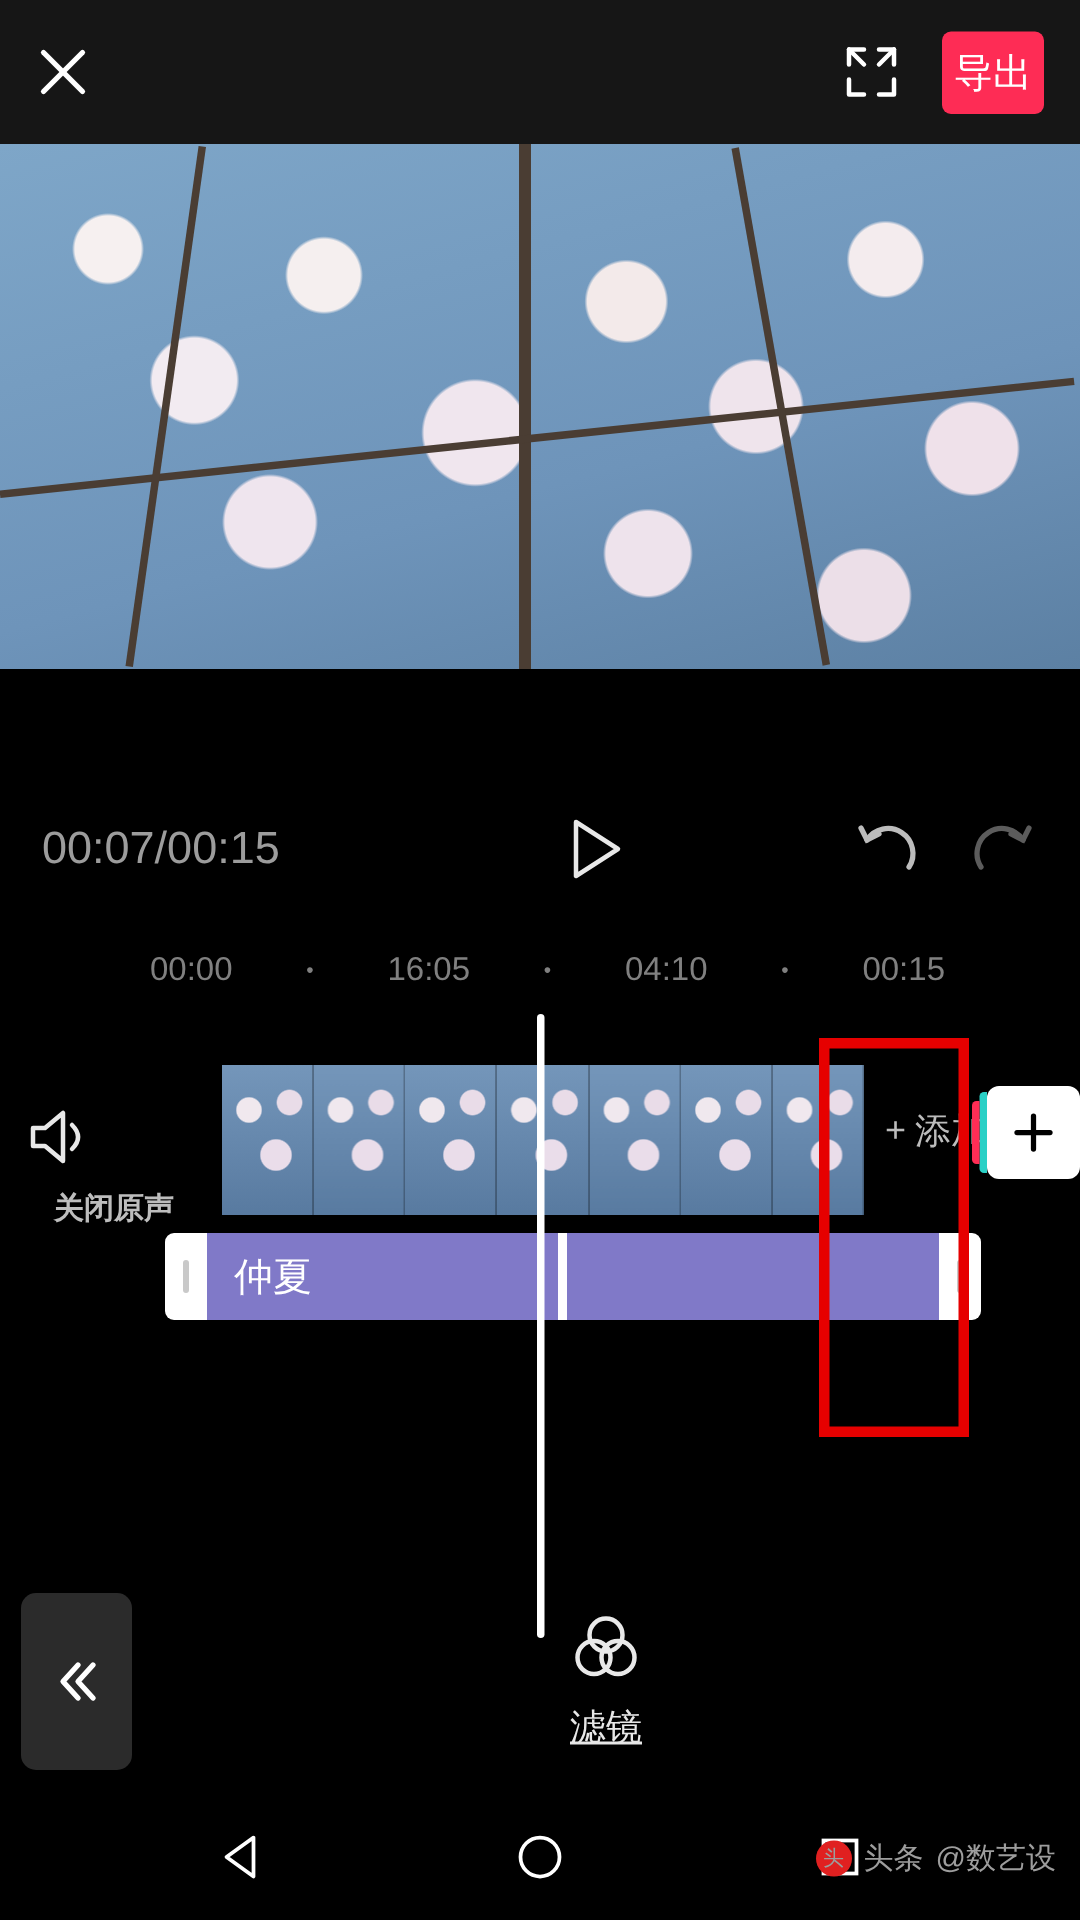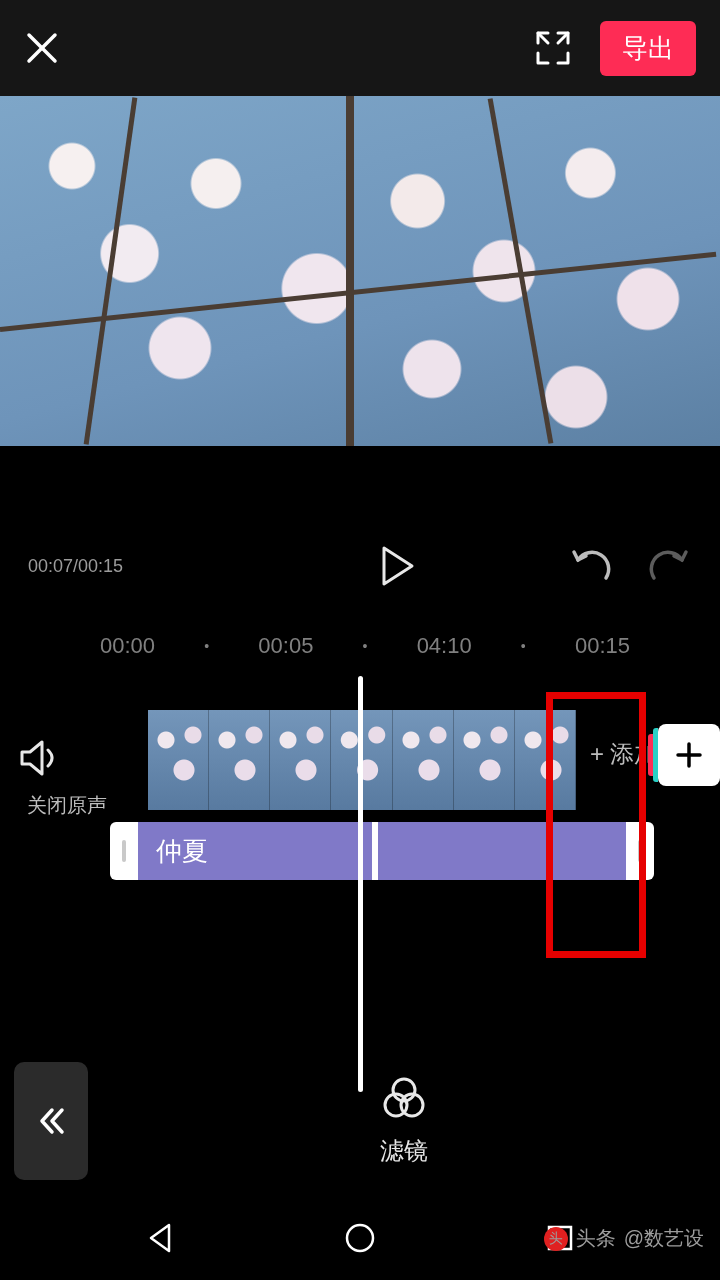--- a/index.html
+++ b/index.html
@@ -1,20 +1,20 @@
 <!DOCTYPE html>
 <html><head>
 <meta charset="utf-8">
 <style>
   * { margin: 0; padding: 0; box-sizing: border-box; font-family: -apple-system, "PingFang SC", "Microsoft YaHei", sans-serif; }
   body { width: 720px; height: 1280px; background: #000; color: #fff; overflow: hidden; position: relative; }
 
   .top-bar { height: 96px; display: flex; align-items: center; justify-content: space-between; padding: 0 24px; background: #161616; }
   .top-bar .left, .top-bar .right { display: flex; align-items: center; gap: 28px; }
-  .export-btn { background: #fe2c55; color: #fff; border-radius: 6px; padding: 10px 22px; font-size: 26px; font-weight: 500; }
+  .export-btn { background: #fe2c55; color: #fff; border-radius: 6px; padding: 10px 8px; font-size: 26px; font-weight: 500; }
 
   .video-preview { width: 720px; height: 350px; position: relative; overflow: hidden; background: #6a8fb5; }
   .video-preview .sky { position:absolute; inset:0;
     background:
       radial-gradient(circle at 10% 20%, #f6f0f0 22px, transparent 24px),
       radial-gradient(circle at 18% 45%, #f2ebf1 28px, transparent 30px),
       radial-gradient(circle at 30% 25%, #f5efef 24px, transparent 26px),
       radial-gradient(circle at 44% 55%, #f0e6ee 34px, transparent 36px),
       radial-gradient(circle at 58% 30%, #f3eaea 26px, transparent 28px),
       radial-gradient(circle at 70% 50%, #efe4ec 30px, transparent 32px),
@@ -25,29 +25,29 @@
       radial-gradient(circle at 80% 86%, #ecdfe8 30px, transparent 32px),
       linear-gradient(165deg,#7ea6c8 0%, #6e94ba 60%, #5c80a3 100%);
   }
   .video-preview .branch { position:absolute; background:#4a3d33; }
   .video-preview .b1 { left:48%; top:0; width:8px; height:100%; }
   .video-preview .b2 { left:0; top:66%; width:100%; height:5px; transform: rotate(-6deg); transform-origin:left; }
   .video-preview .b3 { left:15%; top:0; width:5px; height:100%; transform: rotate(8deg);}
   .video-preview .b4 { left:72%; top:0; width:5px; height:100%; transform: rotate(-10deg);}
 
   .controls-row { display:flex; align-items:center; height:120px; padding:0 28px; margin-top:60px; }
-  .time-text { color:#9c9c9c; font-size:18px; width:200px; }
+  .time-text { color:#9c9c9c; font-size:30px; width:200px; }
   .play-icon { flex:0 0 auto; margin:0 auto; }
   .undo-redo { display:flex; gap:36px; }
 
   .ruler { display:flex; align-items:center; justify-content:space-between; padding:0 90px 0 100px; color:#808080; font-size:22px; height:40px;gap:37px; }
   .ruler .dot { font-size:14px; }
 
   .timeline-wrap { position:relative; height:440px; margin-top:10px; }
-  .mute-col { position:absolute; left:18px; top:62px; width:98px; text-align:center; }
+  .mute-col { position:absolute; left:18px; top:62px; width:98px; text-align:right;font-weight:bold; }
   .mute-col .label { color:#bdbdbd; font-size:20px; margin-top:14px; display:block; }
 
   .clips-row { position:absolute; left:148px; top:34px; right:0; height:100px; display:flex; }
   .clip-thumbs { width:428px; height:100px; display:flex; overflow:hidden; }
   .clip-thumbs .th { flex:1; background:
       radial-gradient(circle at 30% 30%, #f0e8ee 8px, transparent 9px),
       radial-gradient(circle at 60% 60%, #eaddea 10px, transparent 11px),
       radial-gradient(circle at 75% 25%, #e9dce8 8px, transparent 9px),
       linear-gradient(#7496ba,#587aa0);
       border-right:1px solid rgba(0,0,0,0.25);
@@ -65,21 +65,21 @@
   .audio-track .body { flex:1; background:#8079c8; display:flex; align-items:center; padding-left:18px; color:#fff; font-size:26px; position:relative;}
   .audio-track .body .gap { position:absolute; left:234px; top:0; width:6px; height:100%; background:#fff; }
 
   .highlight-box { position:absolute; left:546px; top:16px; width:100px; height:266px; border:7px solid #e60000; }
 
   .playhead { position:absolute; left:358px; top:0; width:5px; height:416px; background:#fff; border-radius:3px; }
 
   .bottom-tools { position:absolute; bottom:84px; left:0; right:0; height:150px; display:flex; align-items:center; }
   .collapse-btn { width:74px; height:118px; margin-left:14px; background:#2b2b2b; border-radius:10px; display:flex; align-items:center; justify-content:center;}
   .tool-grp { flex:1; display:flex; justify-content:center; gap:160px; }
-  .tool-btn { display:flex; flex-direction:column; align-items:center; gap:14px; color:#e7e7e7; font-size:24px; }
+  .tool-btn { display:flex; flex-direction:column; align-items:center; gap:14px; color:#e7e7e7; font-size:24px;text-decoration:underline; }
 
   .nav-bar { position:absolute; bottom:0; left:0; right:0; height:84px; background:#000; display:flex; align-items:center; padding:0 60px; }
   .nav-bar .nav-item { flex:1; display:flex; justify-content:center; }
   .footer-credit { position:absolute; right:16px; bottom:28px; color:#9d9d9d; font-size:20px; display:flex; align-items:center; gap:8px;}
   .tt-icon { width:24px; height:24px; border-radius:50%; background:#e02020; display:flex; align-items:center; justify-content:center; font-size:14px;}
 
   svg { display:block; }
 </style>
 </head>
 <body>
@@ -135,21 +135,21 @@
         <path d="M6 32 A16 16 0 1 1 34 14"></path>
           <polyline points="38,6 34,14 26,10"></polyline>
       </svg>
     </span>
   </div>
 </div>
 
 <div class="ruler">
   <span>00:00</span>
   <span class="dot">•</span>
-  <span>00:05</span>
+  <span>16:05</span>
   <span class="dot">•</span>
   <span>04:10</span>
   <span class="dot">•</span>
   <span>00:15</span>
 </div>
 
 <div class="timeline-wrap">
 
   <div class="mute-col">
     <svg width="44" height="40" viewBox="0 0 44 40" stroke="#e8e8e8" stroke-width="3" fill="none" stroke-linejoin="round" stroke-linecap="round">

